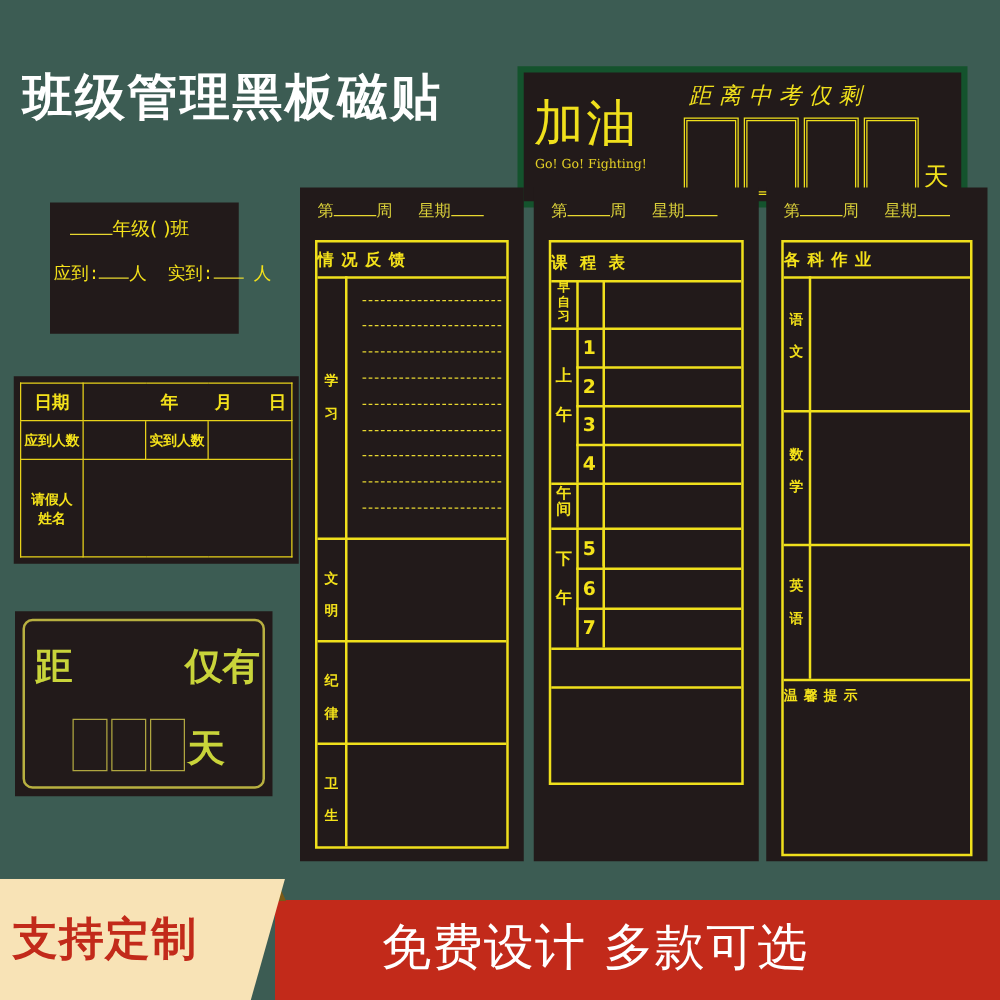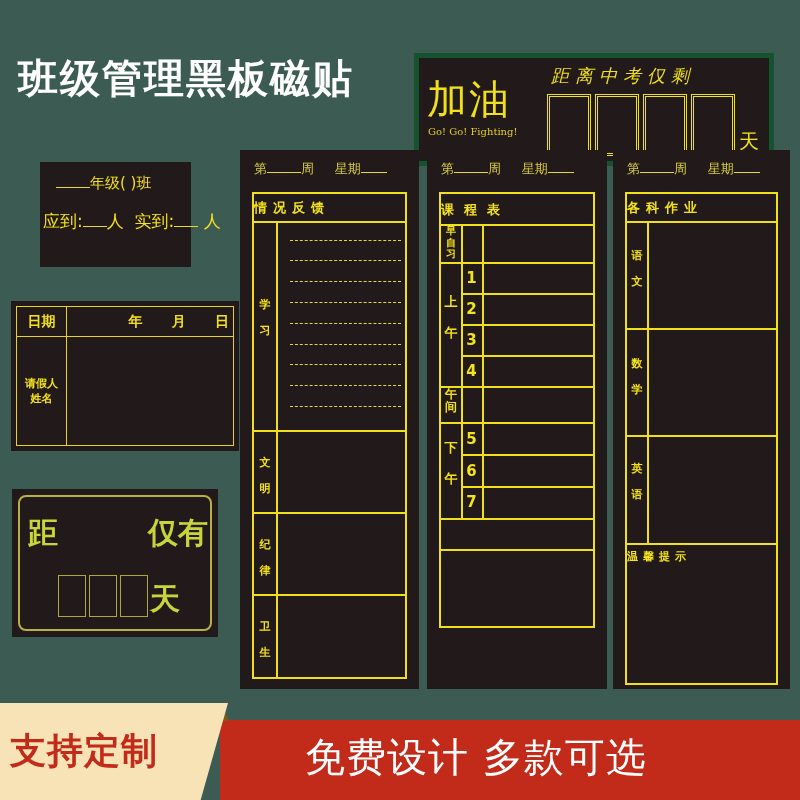--- a/index.html
+++ b/index.html
@@ -42,21 +42,21 @@
   #banner .boxes { position: absolute; left: 128px; top: 36px; display: flex; gap: 4px; }
   #banner .box { width: 44px; height: 62px; border: 3px double #f0e01c; }
   #banner .tian {
     position: absolute; left: 320px; top: 70px; font-size: 20px; color: #f0e01c;
     font-family: "DejaVu Serif", serif;
   }
 
   
   #att1 { left: 40px; top: 162px; width: 151px; height: 105px; color: #f4e21a; }
   #att1 .r1 { position: absolute; left: 16px; top: 12px; font-size: 15px; white-space: nowrap; }
-  #att1 .r { position: absolute; left: 3px; font-size: 17px; white-space: nowrap; }
+  #att1 .r { position: absolute; left: 3px; font-size: 14px; white-space: nowrap; font-family: Liberation Mono, monospace; }
   .ul { display: inline-block; border-bottom: 1px solid #e8d830; vertical-align: baseline; }
 
   
   #att2 { left: 11px; top: 301px; width: 228px; height: 150px; padding: 5px; }
   #att2 table { width: 100%; height: 100%; border-collapse: collapse; color: #f4e21a; font-weight: bold; }
   #att2 td { border: 1.5px solid #e8d21a; text-align: center; font-size: 11px; }
 
   
   #cd2 { left: 12px; top: 489px; width: 206px; height: 148px; padding: 6px; }
   #cd2 .frame { width: 100%; height: 100%; border: 2px solid #b8b040; border-radius: 8px; position: relative; color: #c9d43a; font-weight: bold; }
@@ -133,20 +133,26 @@
 </div>
 
 <div id="att2" class="abs board">
   <table>
     <tbody>
         <tr style="height:30px;">
       <td style="width:50px;font-size:14px;">日期</td>
       <td colspan="3" style="font-size:14px;text-align:right;padding-right:4px;">
         <span>年</span>&nbsp;&nbsp;&nbsp;&nbsp;&nbsp;&nbsp;<span>月</span>&nbsp;&nbsp;&nbsp;&nbsp;&nbsp;&nbsp;<span>日</span>
       </td>
+    </tr>
+    <tr style="height:31px;">
+      <td>应到人数</td>
+      <td style="width:50px;"></td>
+      <td style="width:50px;">实到人数</td>
+      <td></td>
     </tr>
     <tr>
       <td><span>请假人</span><br><span>姓名</span></td>
       <td colspan="3"></td>
     </tr>
   </tbody>
     </table>
 </div>
 
 <div id="cd2" class="abs board">

